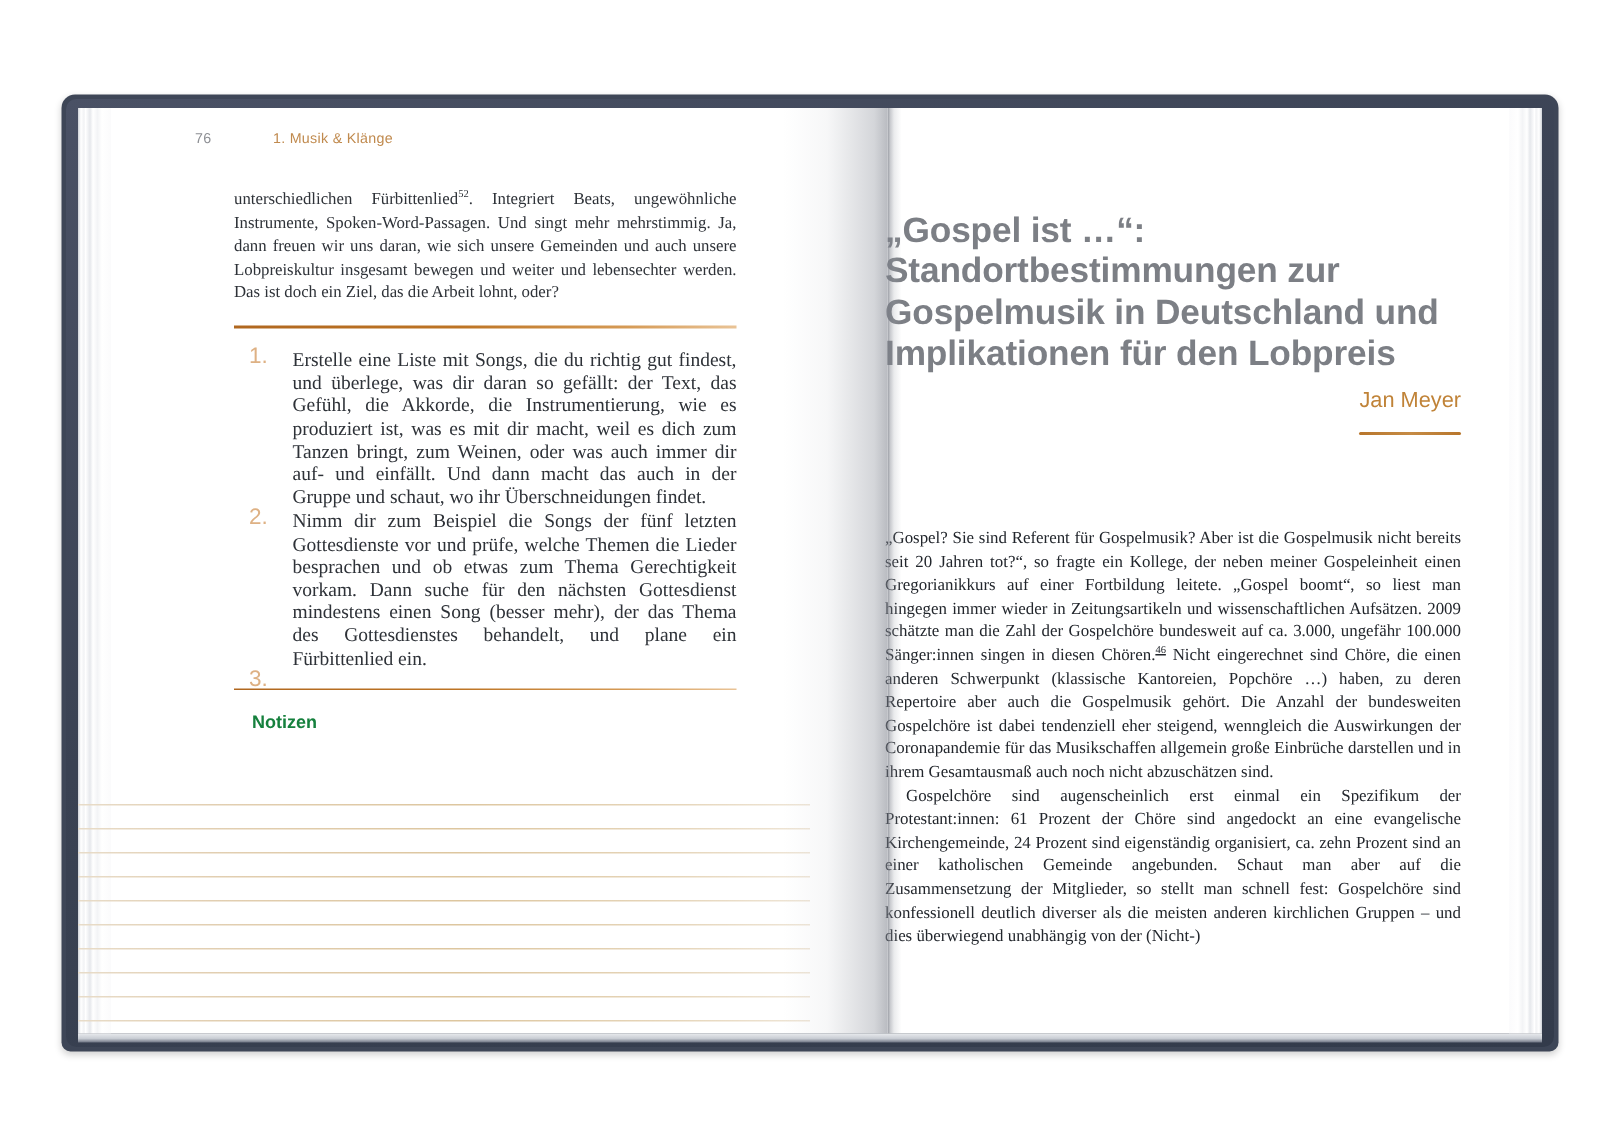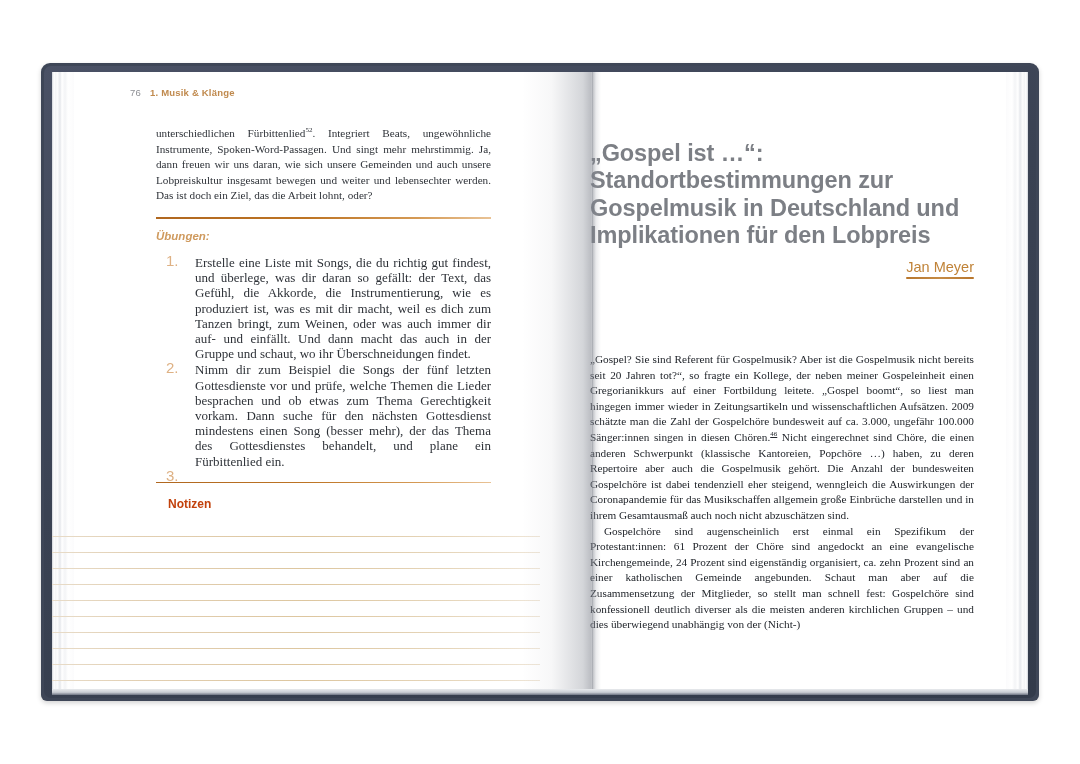--- a/index.html
+++ b/index.html
@@ -140,21 +140,22 @@
     letter-spacing: 0.2px;
     white-space: nowrap;
   }
   #running-header .folio {
     color: #8d8f94;
     margin-right: 9px;
     margin-top: 36px;
   }
   #running-header .chaptitle {
     color: #c08a4e;
-    font-weight: bold;
+    font-weight: normal;
+    margin-left: 32px;
   }
 
   
   #left-body {
     position: absolute;
     left: 104px;
     top: 54px;
     width: 335px;
   }
   .serif-par {
@@ -218,21 +219,21 @@
     line-height: 15.2px;
     color: #2e3238;
     text-align: justify;
     display: block;
   }
 
   #notizen-heading {
     font-family: "Liberation Sans", sans-serif;
     font-weight: bold;
     font-size: 12px;
-    color: #c2410c;
+    color: #15803d;
     margin: 14px 0 0 0;
     padding-left: 12px;
   }
 
   
   #notes-lines {
     position: absolute;
     left: 0;
     top: 464px;
     width: 488px;
@@ -264,21 +265,21 @@
     left: 50px;
     top: 186px;
     width: 384px;
     text-align: right;
   }
   #article-author {
     display: inline-block;
     font-family: "Liberation Sans", sans-serif;
     font-size: 14.5px;
     color: #c08338;
-    padding-bottom: 3px;
+    padding-bottom: 14px;
     position: relative;
   }
   #article-author::after {
     content: "";
     position: absolute;
     left: 0; right: 0; bottom: -1px;
     height: 1.8px;
     background: linear-gradient(to right, #b8762c 0%, #c58b45 50%, #b8762c 100%);
     border-radius: 1px;
   }
@@ -328,21 +329,20 @@
       <div id="running-header">
         <span class="folio">76</span><span class="chaptitle">1. Musik &amp; Klänge</span>
       </div>
 
       <div id="left-body">
 
         <p class="serif-par"><span>unterschiedlichen Fürbittenlied</span><sup>52</sup><span>. Integriert Beats, ungewöhnliche Instrumente, Spoken-Word-Passagen. Und singt mehr mehrstimmig. Ja, dann freuen wir uns daran, wie sich unsere Gemeinden und auch unsere Lobpreiskultur insgesamt bewegen und weiter und lebensechter werden. Das ist doch ein Ziel, das die Arbeit lohnt, oder?</span></p>
 
         <hr class="rule-orange">
 
-        <p id="uebungen-label">Übungen:</p>
 
         <ol id="exercise-list">
           <li class="exercise-item">
             <span class="exercise-num">1.</span>
             <span class="exercise-text">Erstelle eine Liste mit Songs, die du richtig gut findest, und überlege, was dir daran so gefällt: der Text, das Gefühl, die Akkorde, die Instrumentierung, wie es produziert ist, was es mit dir macht, weil es dich zum Tanzen bringt, zum Weinen, oder was auch immer dir auf- und einfällt. Und dann macht das auch in der Gruppe und schaut, wo ihr Überschneidungen findet.</span>
           </li>
           <li class="exercise-item">
             <span class="exercise-num">2.</span>
             <span class="exercise-text">Nimm dir zum Beispiel die Songs der fünf letzten Gottesdienste vor und prüfe, welche Themen die Lieder besprachen und ob etwas zum Thema Gerechtigkeit vorkam. Dann suche für den nächsten Gottesdienst mindestens einen Song (besser mehr), der das Thema des Gottesdienstes behandelt, und plane ein Fürbittenlied ein.</span>
           </li>

